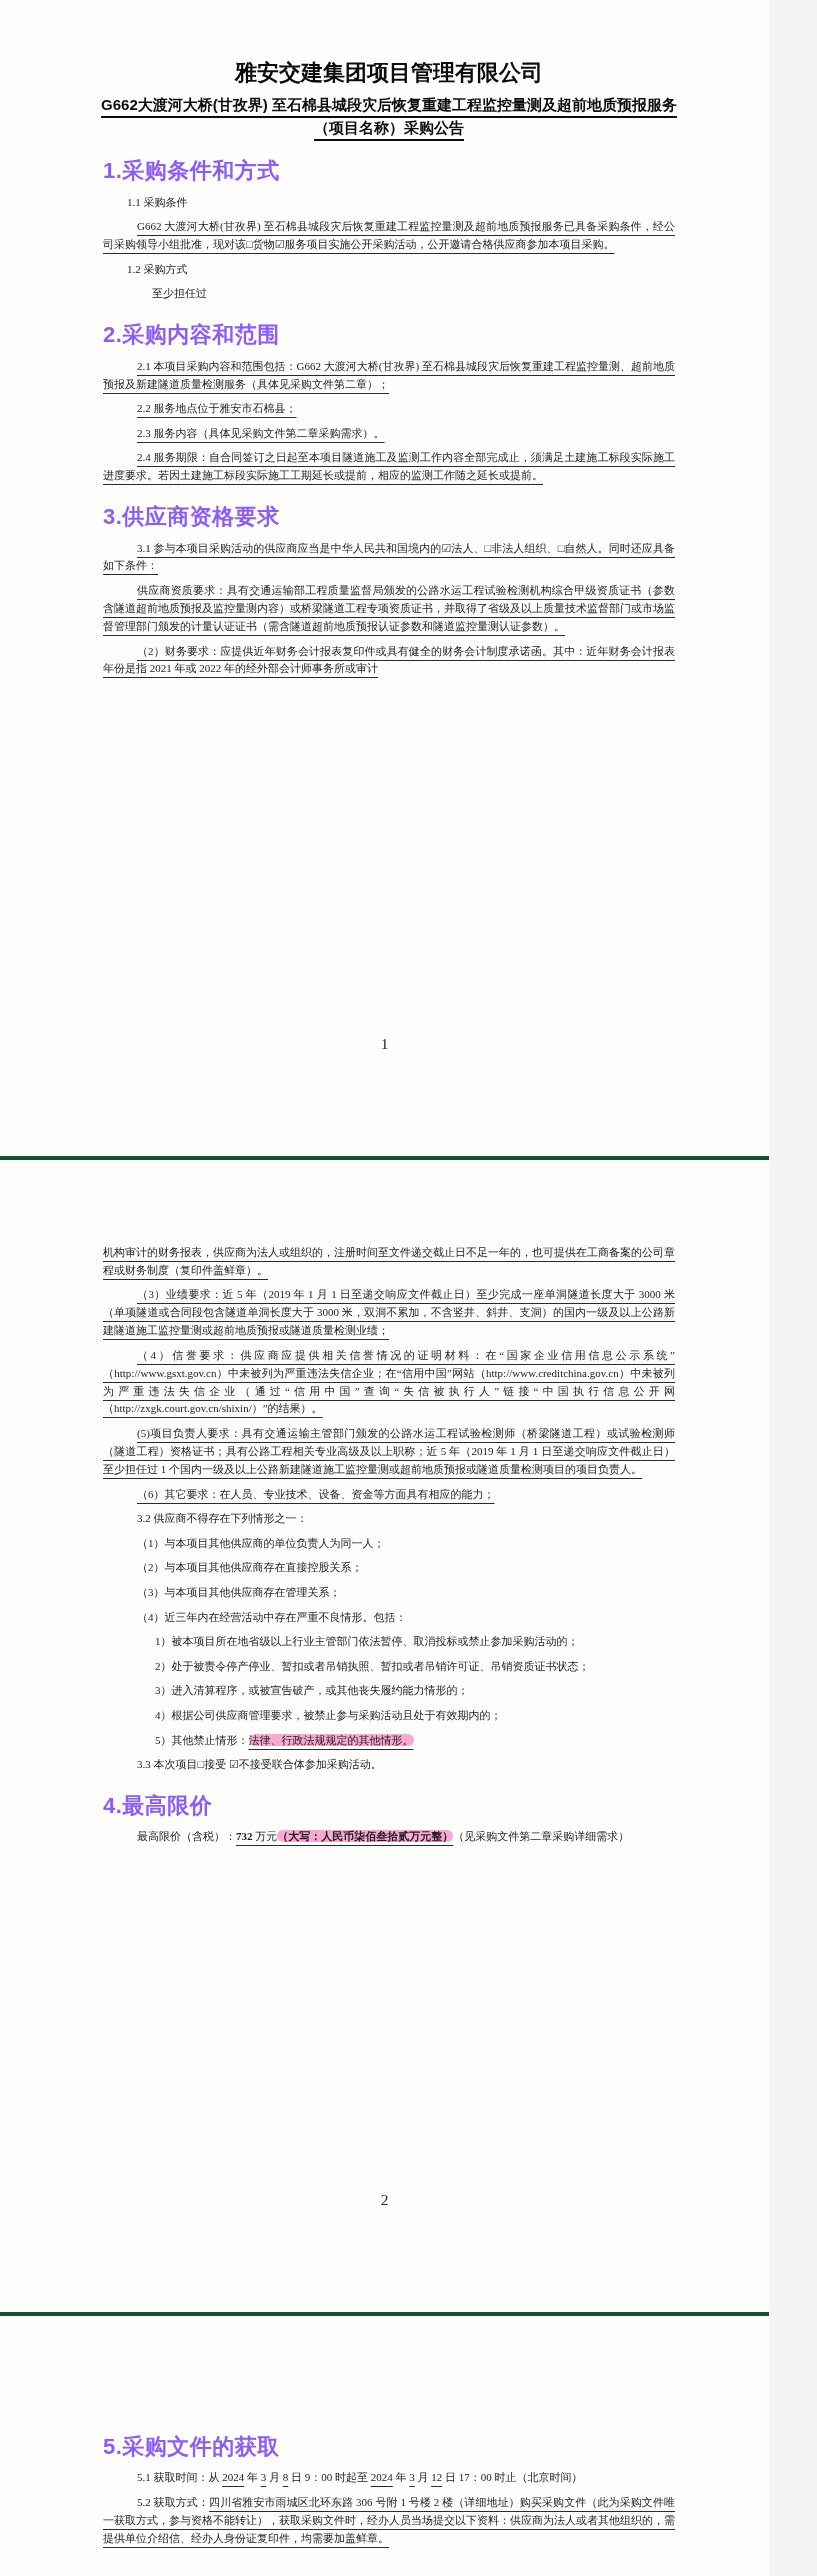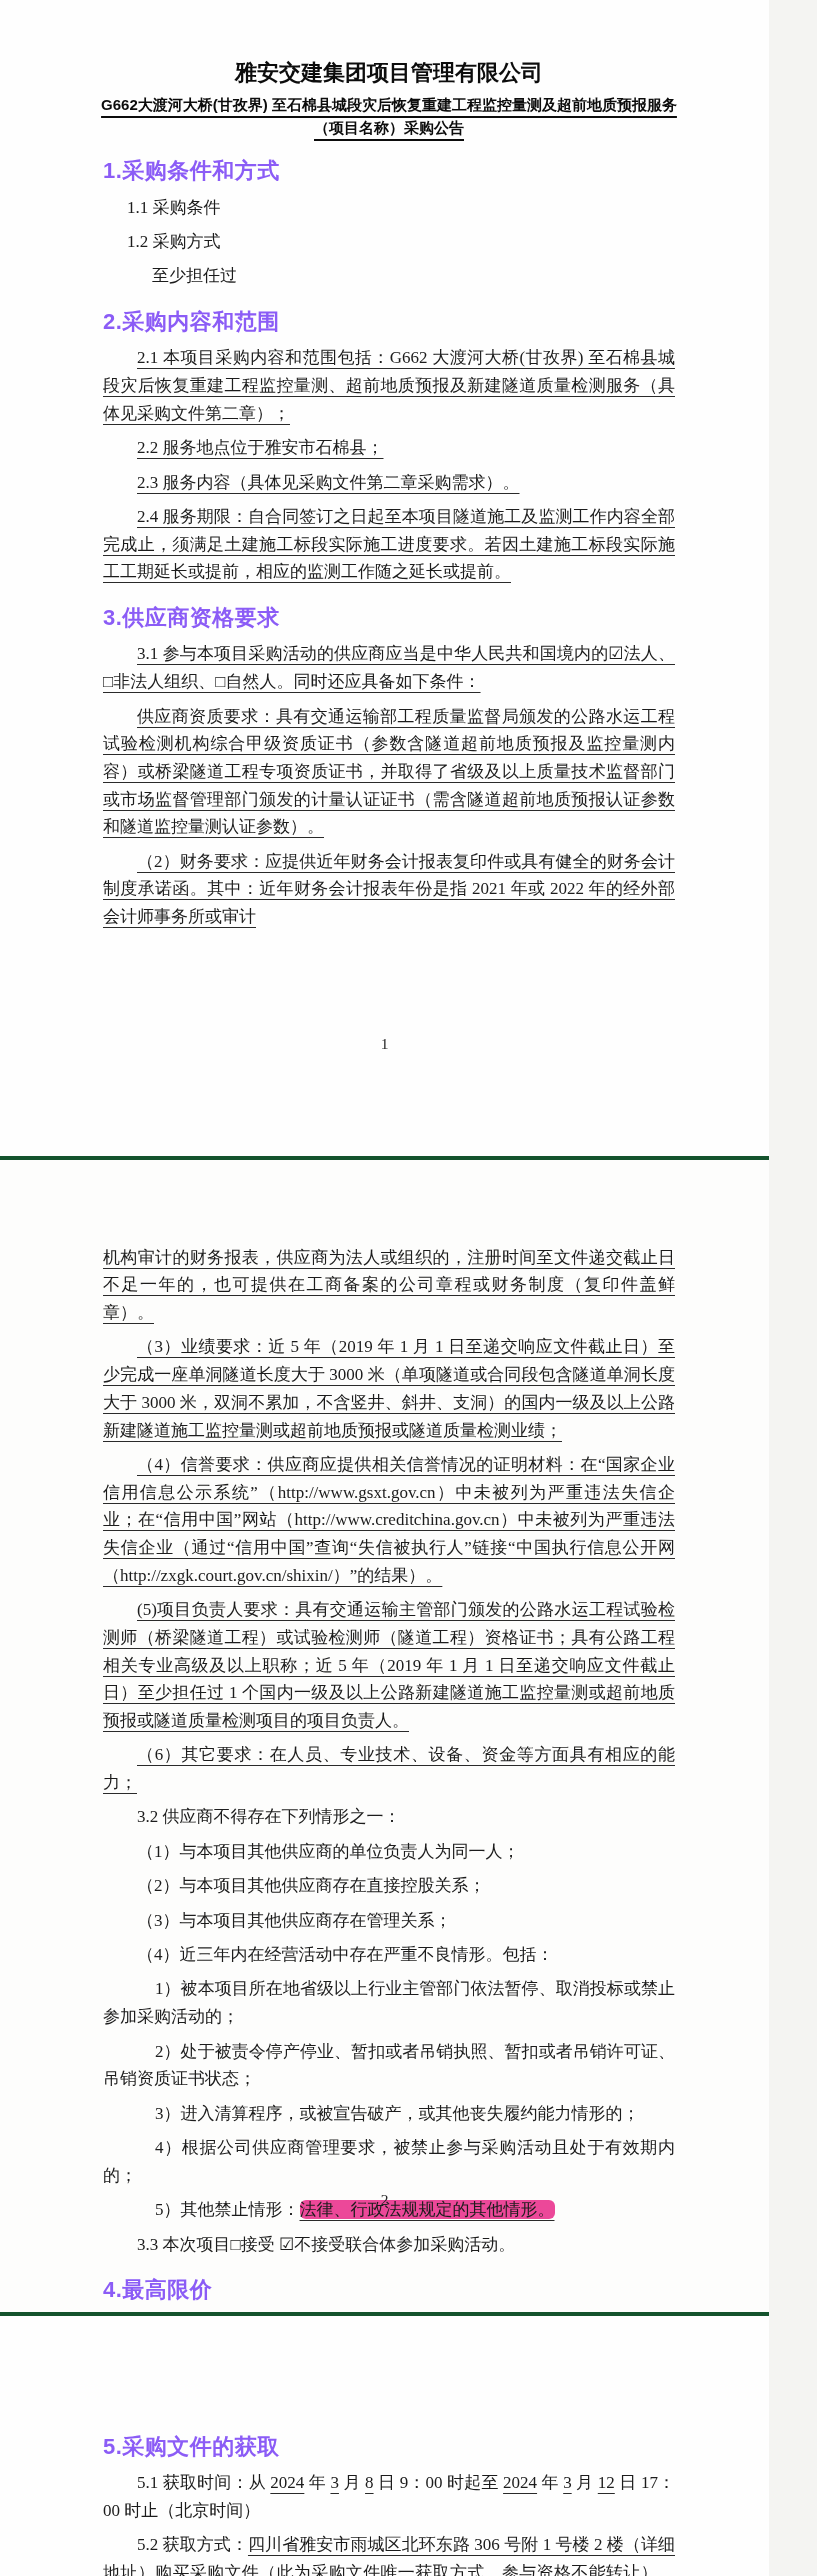--- a/index.html
+++ b/index.html
@@ -49,39 +49,39 @@
   h2.sec{
     font-family:"Liberation Sans","DejaVu Sans",sans-serif;
     font-weight:800;
     font-size:22px;
     line-height:1.25;
     margin:17.5px 0 9.3px 0;
     color:#8b5cf6;
     letter-spacing:0.5px;
   }
   .para{
-    font-size:17px;
+    font-size:11px;
     line-height:1.63;
     margin:6.7px 0;
     text-indent:34px;
     text-align:justify;
     color:#1c1c1c;
   }
   .para--cont{text-indent:0;}
   .para--sub{text-indent:0;padding-left:24px;}
   .para--fill{text-indent:0;padding-left:49px;}
   .para--subitem{text-indent:52px;}
   .u{
     text-decoration:underline;
     text-decoration-thickness:1.3px;
     text-underline-offset:5.2px;
     text-decoration-color:#2a2a2a;
   }
   .b{font-weight:700;}
-  .hl{background:#ec4899;border-radius:6px;}
+  .hl{background:#f9a8d4;border-radius:6px;}
   .pagenum{
     position:absolute;
     bottom:103px;
     left:0;
     width:100%;
     text-align:center;
     font-size:15.5px;
     color:#262626;
   }
 </style>
@@ -89,20 +89,21 @@
 <body>
 
 <div class="doc">
 
   <section class="page page--1">
     <div class="doc-title-company">雅安交建集团项目管理有限公司</div>
     <div class="doc-title-main">G662大渡河大桥(甘孜界) 至石棉县城段灾后恢复重建工程监控量测及超前地质预报服务（项目名称）采购公告</div>
 
     <h2 class="sec">1.采购条件和方式</h2>
     <p class="para para--sub">1.1 采购条件</p>
+    <p class="para"><span class="u">G662 大渡河大桥(甘孜界) 至石棉县城段灾后恢复重建工程监控量测及超前地质预报服务已具备采购条件，经公司采购领导小组批准，现对该□货物☑服务项目实施公开采购活动，公开邀请合格供应商参加本项目采购。</span></p>
     <p class="para para--sub">1.2 采购方式</p>
     <p class="para para--fill"><span>至少担任过</span></p>
 
     <h2 class="sec">2.采购内容和范围</h2>
     <p class="para"><span class="u">2.1 本项目采购内容和范围包括：G662 大渡河大桥(甘孜界) 至石棉县城段灾后恢复重建工程监控量测、超前地质预报及新建隧道质量检测服务（具体见采购文件第二章）；</span></p>
     <p class="para"><span class="u">2.2 服务地点位于雅安市石棉县；</span></p>
     <p class="para"><span class="u">2.3 服务内容（具体见采购文件第二章采购需求）。</span></p>
     <p class="para"><span class="u">2.4 服务期限：自合同签订之日起至本项目隧道施工及监测工作内容全部完成止，须满足土建施工标段实际施工进度要求。若因土建施工标段实际施工工期延长或提前，相应的监测工作随之延长或提前。</span></p>
 
     <h2 class="sec">3.供应商资格要求</h2>

